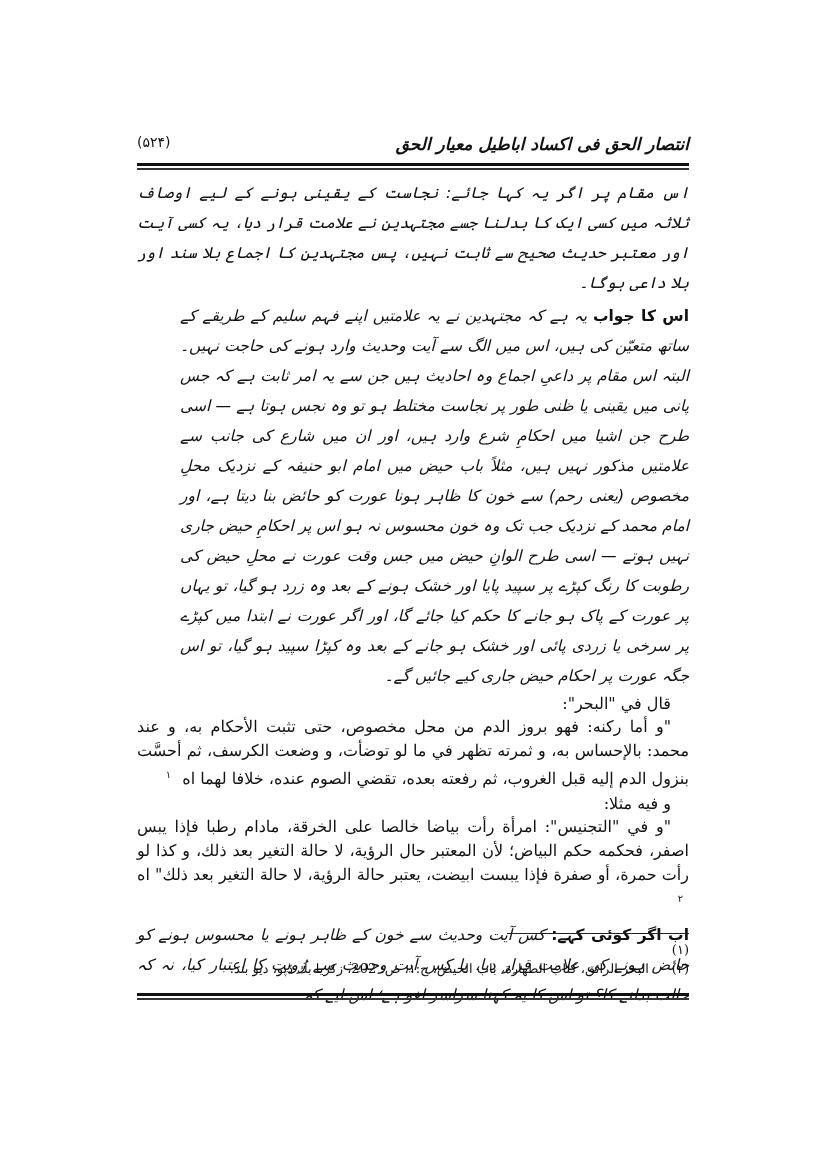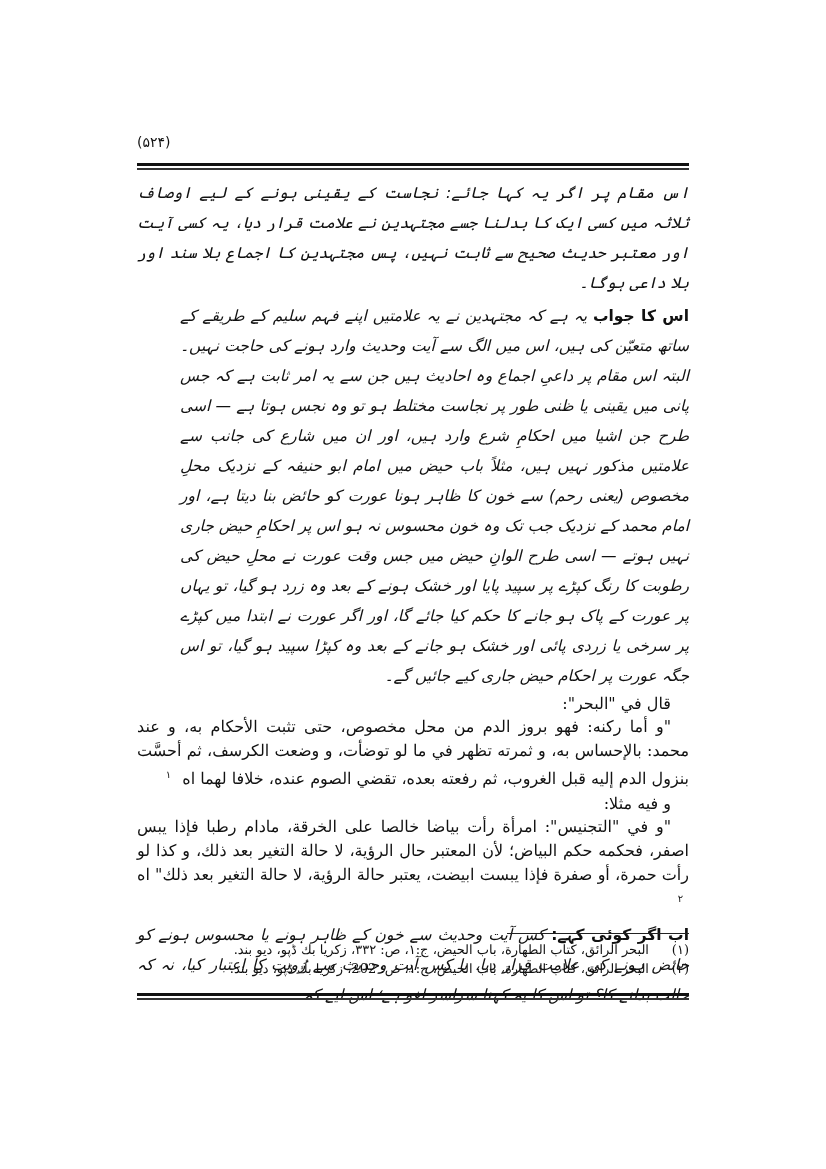--- a/index.html
+++ b/index.html
@@ -33,20 +33,21 @@
   .footnotes { position: absolute; left: 137px; top: 940px; width: 552px; direction: rtl; }
   .footnote { display: flex; font-family: "DejaVu Serif", serif; font-size: 13px; line-height: 19px; }
   .fn-num { width: 40px; flex: 0 0 40px; text-align: right; }
 </style>
 </head>
 <body>
 
 <div class="page">
 
   <div class="header">
+    <span class="running-title">انتصار الحق فی اکساد اباطیل معیار الحق</span>
     <span class="page-number">(۵۲۴)</span>
   </div>
 
   <div class="double-rule rule-top">
     <div class="thick"></div>
       <div class="gap"></div>
       <div class="thin"></div>
   </div>
 
   <div class="body-text">
@@ -72,21 +73,20 @@
     <p class="urdu-para" style="margin-top:4px;">
       <span class="lead">اب اگر کوئی کہے:</span><span> کس آیت وحدیث سے خون کے ظاہر ہونے یا محسوس ہونے کو حائض ہونے کی علامت قرار دیا، یا کس آیت وحدیث سے رُویت کا اعتبار کیا، نہ کہ حالت بدلنے کا؟ تو اس کا یہ کہنا سراسر لغو ہے؛ اس لیے کہ</span>
     </p>
   </div>
 
   <div class="fn-separator"></div>
 
   <div class="footnotes">
     <div class="footnote">
       <span class="fn-num">(١)</span>
-      <span>البحر الرائق، كتاب الطهارة، باب الحيض، ج:١، ص: ٣٣٢، زكريا بك ڈپو، ديو بند.</span>
     </div>
     <div class="footnote">
       <span class="fn-num">(٢)</span>
       <span>البحر الرائق، كتاب الطهارة، باب الحيض، ج:١، ص: 202، زكريا بك ڈپو، ديو بند.</span>
     </div>
   </div>
 
   <div class="double-rule rule-bottom">
     <div class="thick"></div>
       <div class="gap"></div>

